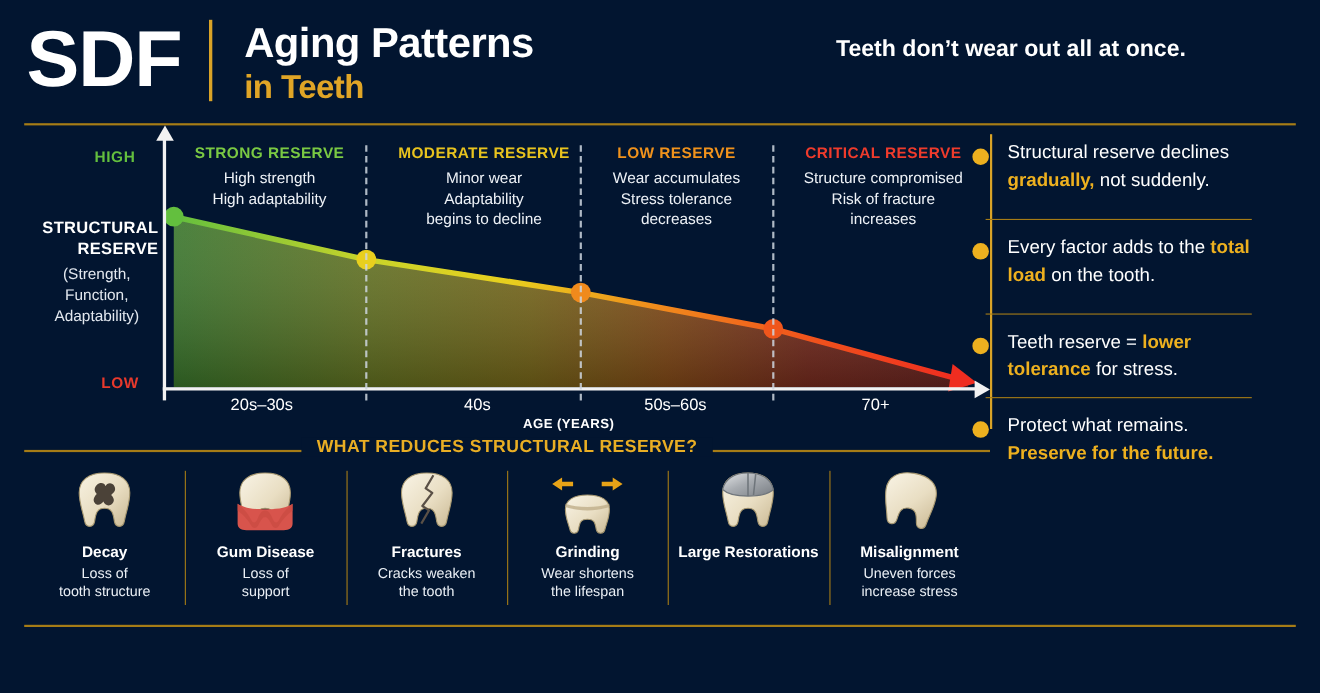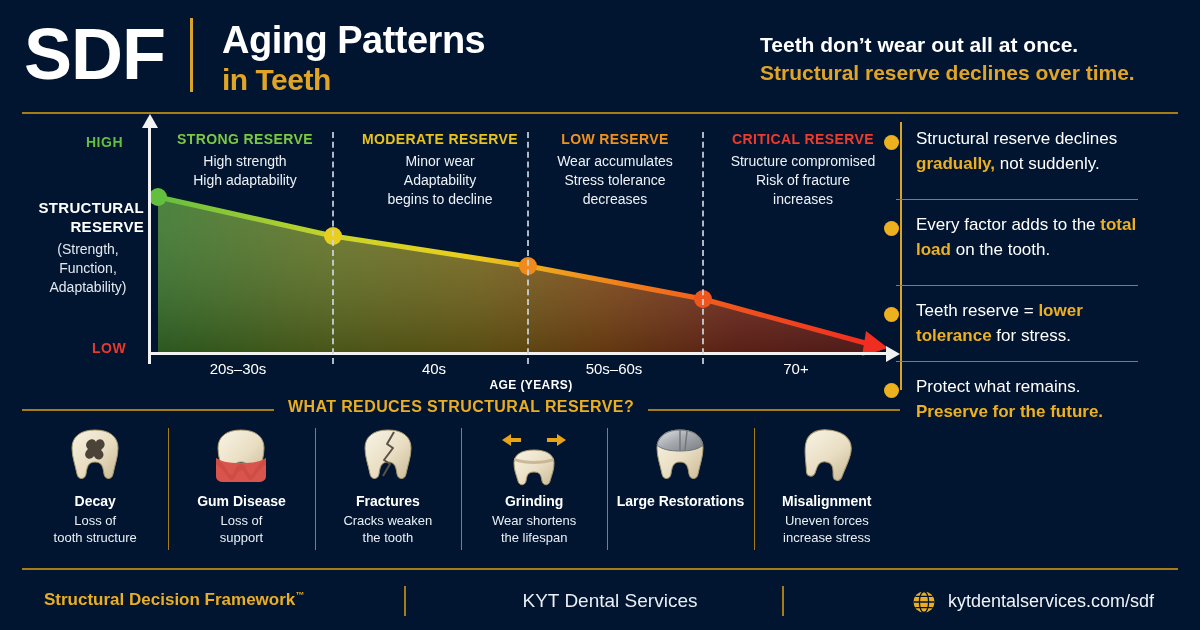--- a/index.html
+++ b/index.html
@@ -84,21 +84,21 @@
   .zone-title { font-size:14px; font-weight:bold; letter-spacing:0.4px; line-height:18px; }
   .zone-lines { font-size:14px; color:#eef2f7; line-height:19px; margin-top:4px; }
 
   .zdiv {
     position:absolute; top:14px; width:0; height:232px;
     border-left:2px dashed #ced6e0; opacity:.85;
   }
 
   .xtick { position:absolute; top:242px; font-size:15px; color:#ffffff; text-align:center; }
   .xaxis-name {
-    position:absolute; left:412px; top:260px; width:190px; text-align:center;
+    position:absolute; left:398px; top:260px; width:190px; text-align:center;
     font-size:12px; font-weight:bold; color:#ffffff; letter-spacing:0.4px;
   }
   svg.curve { position:absolute; left:0; top:0; width:900px; height:280px; }
 
   
   .right-div { position:absolute; left:900px; top:122px; width:2px; height:268px; background:#d9a327; }
   .rpanel { position:absolute; left:876px; top:126px; width:262px; }
   .rbullet { position:relative; padding-left:40px; min-height:66px; }
   .rbullet .dot {
     position:absolute; left:8px; top:9px; width:15px; height:15px;
@@ -145,21 +145,20 @@
 <body>
 
 <div id="root">
 
   <div class="header">
     <div class="sdf-logo">SDF</div>
     <div class="header-div"></div>
     <div class="title-1">Aging Patterns</div>
     <div class="title-2">in Teeth</div>
     <div class="tag-1">Teeth don’t wear out all at once.</div>
-    <div class="tag-2">Structural reserve declines over time.</div>
   </div>
   <div class="rule-top"></div>
 
   <div class="chart-area">
 
     <div class="lab-high">HIGH</div>
     <div class="lab-low">LOW</div>
     <div class="ylab-main">
       <span>STRUCTURAL RESERVE</span>
     </div>
@@ -424,30 +423,14 @@
       </div>
       <div class="red-name">Misalignment</div>
       <div class="red-desc">
         <div>Uneven forces</div>
           <div>increase stress</div>
       </div>
     </div>
   </div>
 
   <div class="rule-bot"></div>
-  <div class="footer">
-    <div class="f-brand">
-      <span>Structural Decision Framework</span><sup>™</sup>
-    </div>
-    <div class="f-sep1"></div>
-    <div class="f-mid">KYT Dental Services</div>
-    <div class="f-sep2"></div>
-    <div class="globe">
-      <svg width="24" height="24" viewBox="0 0 24 24">
-        <circle cx="12" cy="12" r="10.5" fill="#e9ae24"></circle>
-        <ellipse cx="12" cy="12" rx="4.6" ry="10.5" fill="none" stroke="#021530" stroke-width="1.3"></ellipse>
-        <path d="M1.5 12h21M3.4 6.4h17.2M3.4 17.6h17.2" stroke="#021530" stroke-width="1.3" fill="none"></path>
-      </svg>
-    </div>
-    <div class="f-url">kytdentalservices.com/sdf</div>
-  </div>
 
 </div>
 
 </body></html>

